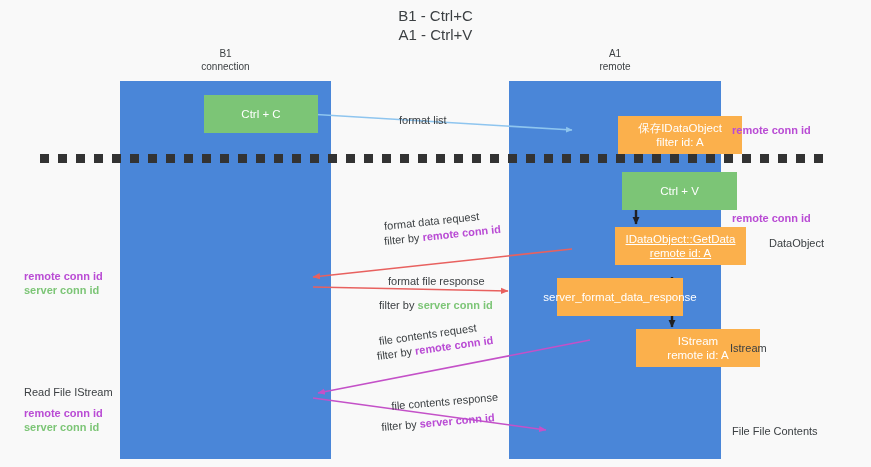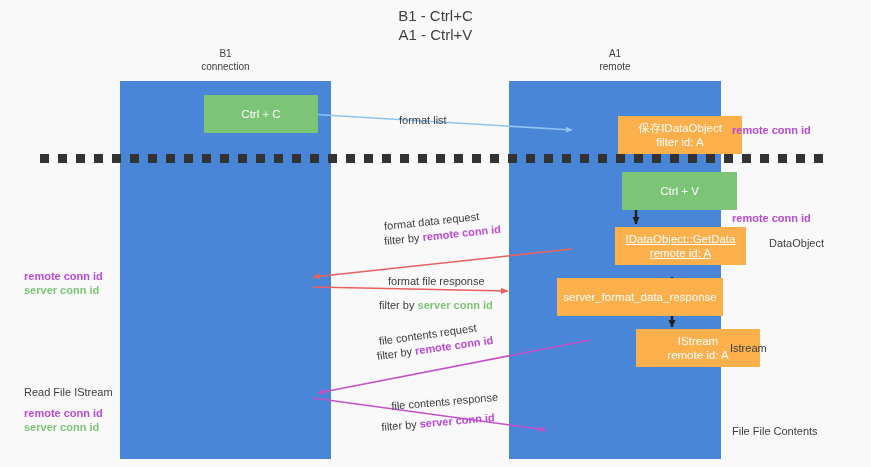--- a/index.html
+++ b/index.html
@@ -126,21 +126,21 @@
 
   <div class="box orange" style="left:574px;top:116px;width:124px;height:32px;">保存IDataObject
 filter id: A</div>
 
   <div class="box green" style="left:578px;top:172px;width:115px;height:25px;">Ctrl + V</div>
 
   <div class="box orange" style="left:571px;top:227px;width:131px;height:32px;text-decoration:underline;">IDataObject::GetData
 remote id: A</div>
 
 
-  <div class="box orange" style="left:513px;top:278px;width:166px;height:26px;">server_format_data_response</div>
+  <div class="box orange" style="left:513px;top:278px;width:126px;height:26px;">server_format_data_response</div>
 
   <div class="box orange" style="left:592px;top:329px;width:124px;height:32px;">IStream
 remote id: A</div>
 
 
 
   <div class="dashed"></div>
 
   <div class="edge-lbl" style="left:399px;top:101px;margin-top:12px;">
     <span>format list</span>

